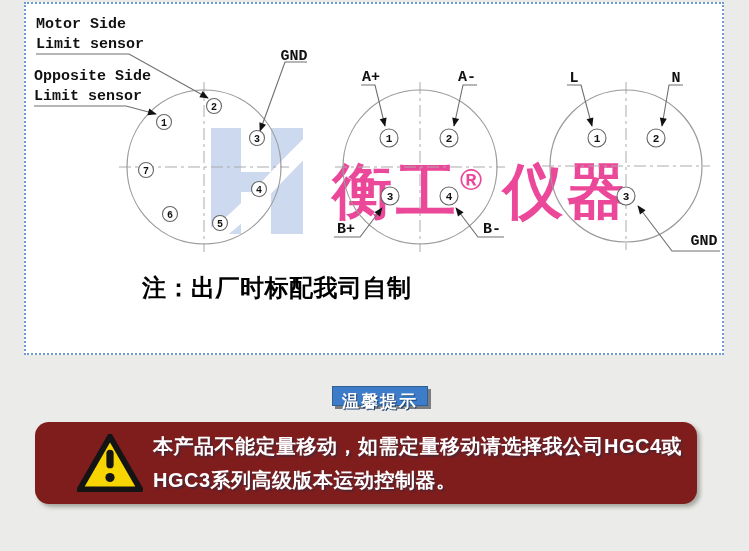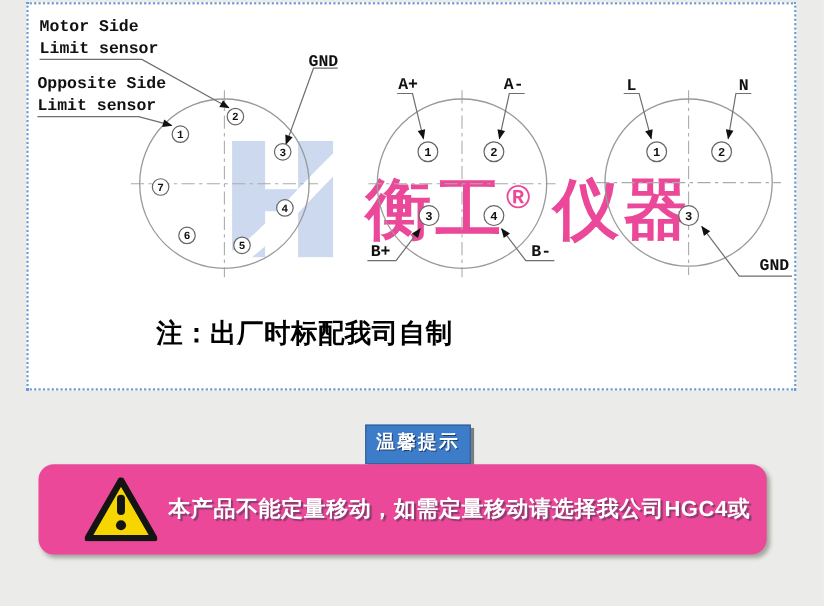--- a/index.html
+++ b/index.html
@@ -26,36 +26,36 @@
   .cl{stroke:#ababab;stroke-width:1px;stroke-dasharray:12 4 3 4;fill:none;}
   .leader{fill:none;stroke:#6e6e6e;stroke-width:1.1px;}
   .pin-c{fill:#ffffff;stroke:#666;stroke-width:1.1px;}
   .pin-num{font-family:"Liberation Mono","DejaVu Sans Mono",monospace;
     font-size:10px;font-weight:bold;fill:#111;text-anchor:middle;}
   .pin-num-lg{font-size:11px;}
   .lbl{font-family:"Liberation Mono","DejaVu Sans Mono",monospace;
     font-size:15px;font-weight:bold;fill:#111;}
   .lbl-mid{text-anchor:middle;}
   .note{
-    position:absolute;left:116px;top:284px;
+    position:absolute;left:116px;top:268px;
     font-size:24px;font-weight:bold;color:#000;line-height:31px;
     letter-spacing:.5px;font-family:"Liberation Sans",sans-serif;
   }
   
   .tip-badge{
-    position:absolute;left:332px;top:386px;height:36px;box-sizing:border-box;
+    position:absolute;left:332px;top:386px;height:20px;box-sizing:border-box;
     padding:3px 9px 0 9px;background:#3d7cc9;border:1px solid #30movie5f94;
     border:1px solid #305f94;color:#fff;font-size:17px;font-weight:bold;
     letter-spacing:2px;text-shadow:1px 1px 0 #1c3f6e;
     box-shadow:3px 3px 0 rgba(45,50,58,.6);
   }
   
   .warn{
     position:absolute;left:35px;top:422px;width:662px;height:82px;
-    background:#ec4899;border-radius:14px;
+    background:#7f1d1d;border-radius:14px;
     box-shadow:3px 3px 4px #a5a59d;
     display:flex;align-items:center;
   }
   .warn-icon{margin-left:42px;flex:none;width:66px;height:58px;}
   .warn-text{
     margin-left:10px;color:#fff;font-weight:bold;font-size:20px;
     line-height:34px;text-shadow:2px 2px 1px rgba(40,45,70,.5);
     letter-spacing:.5px;
   }
 </style>
@@ -195,14 +195,15 @@
 <div class="tip-badge">温馨提示</div>
 
 <div class="warn">
   <svg class="warn-icon" viewBox="0 0 100 88">
     <path d="M50 4 L96 84 L4 84 Z" fill="#f7d500" stroke="#141414" stroke-width="9" stroke-linejoin="round"></path>
     <rect x="44.5" y="24" width="11" height="28" rx="5.5" fill="#141414"></rect>
     <circle cx="50" cy="66" r="7" fill="#141414"></circle>
   </svg>
   <div class="warn-text">
     <div>本产品不能定量移动，如需定量移动请选择我公司HGC4或</div>
+    <div>HGC3系列高级版本运动控制器。</div>
   </div>
 </div>
 
 </body></html>

